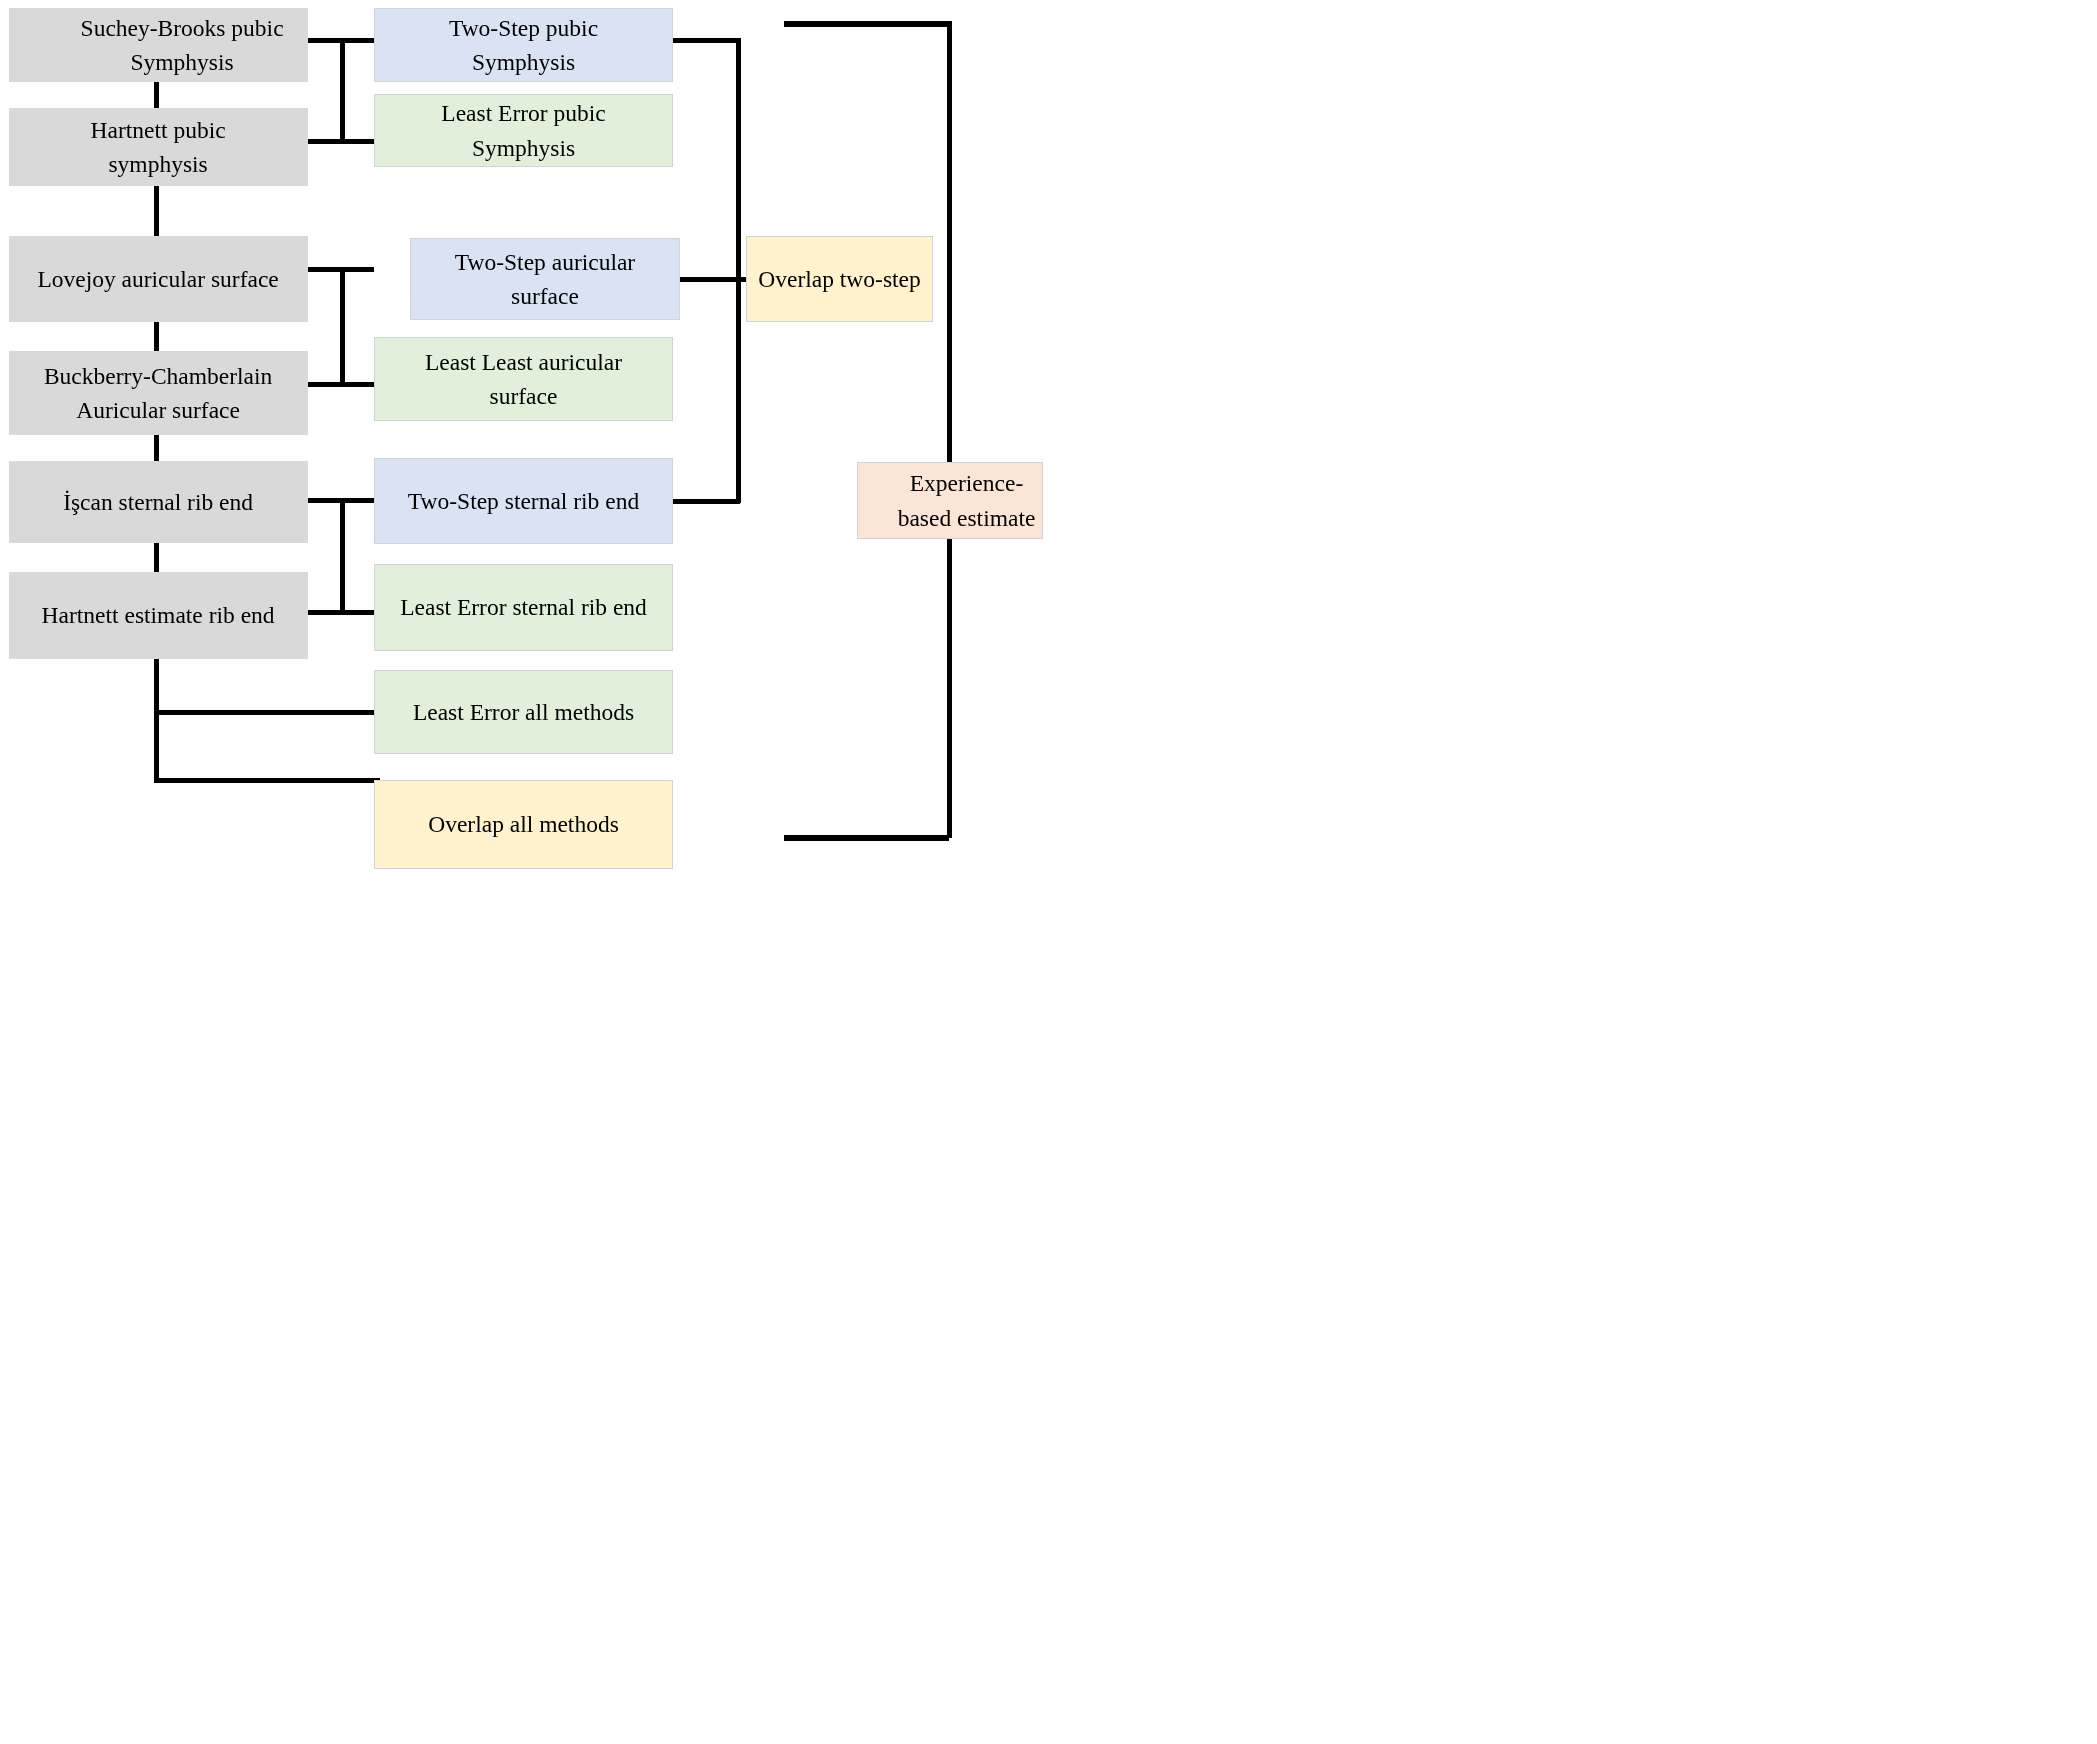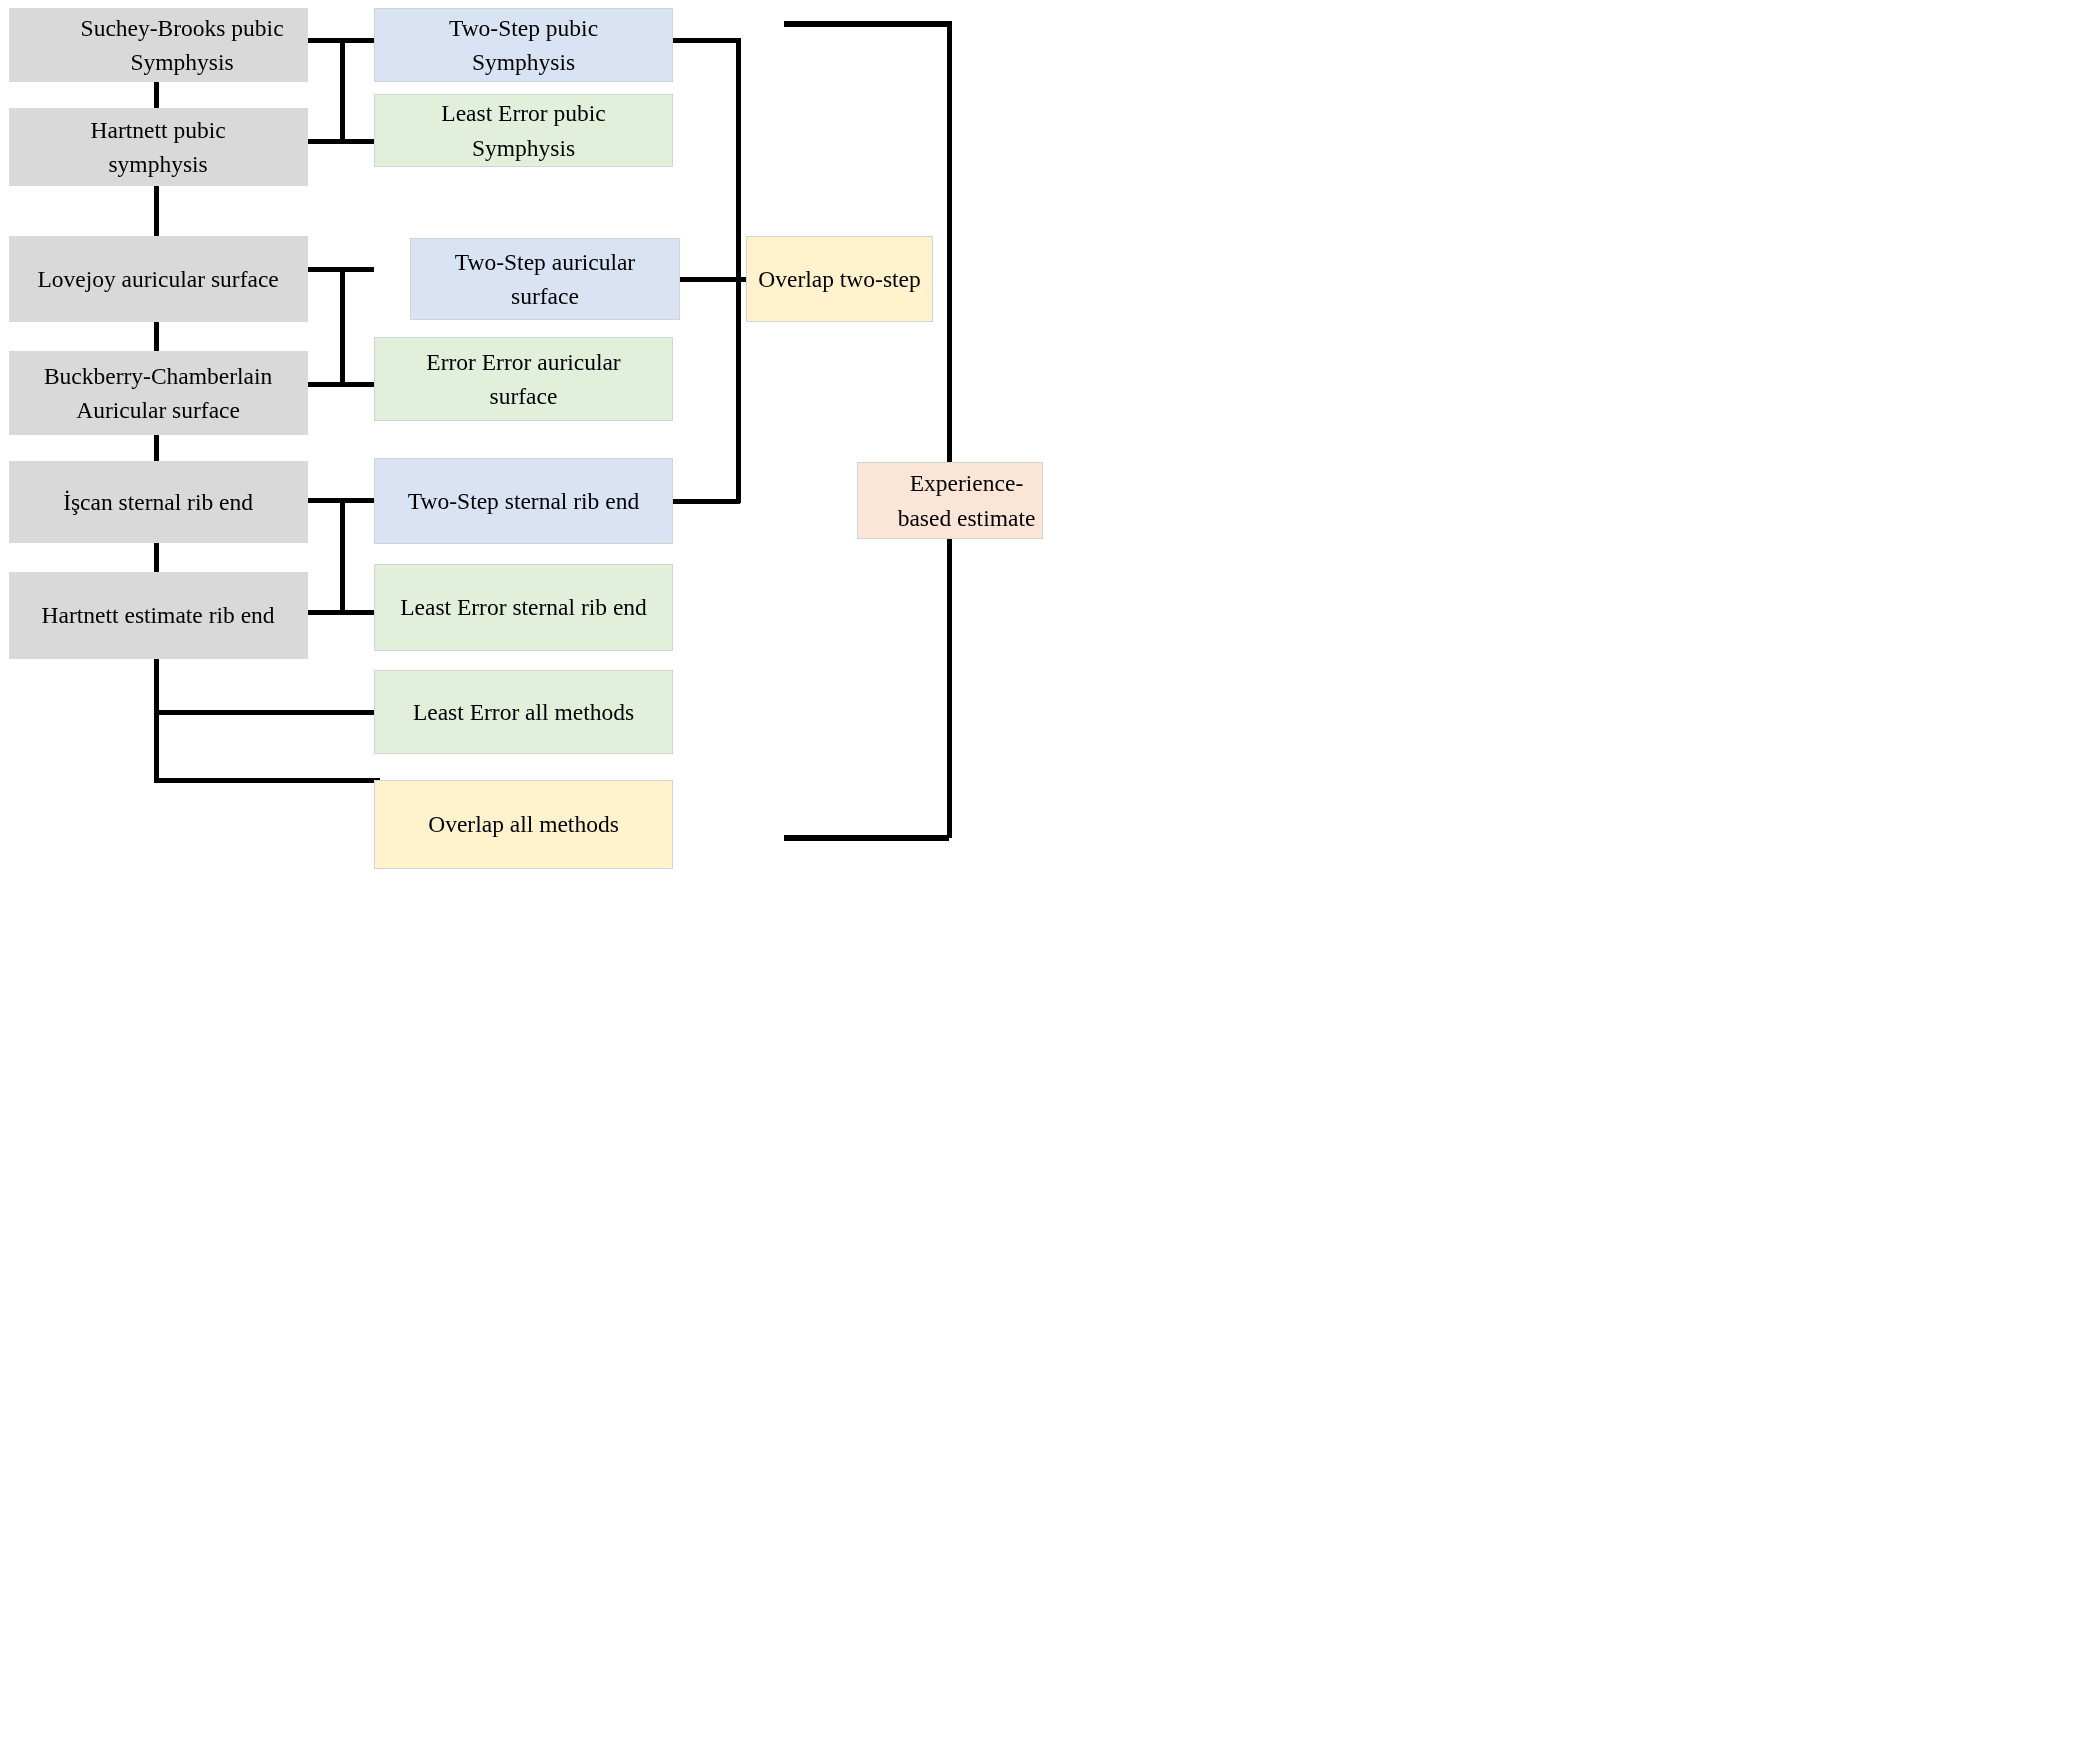--- a/index.html
+++ b/index.html
@@ -86,21 +86,21 @@
   <div class="box blue" style="left:374px;top:7.8px;width:299px;height:74px;">
     <span class="txt w240">Two-Step pubic Symphysis</span>
   </div>
   <div class="box green" style="left:374px;top:94px;width:299px;height:73px;">
     <span class="txt w280">Least Error pubic Symphysis</span>
   </div>
   <div class="box blue" style="left:374px;top:238px;width:270px;height:82px;margin-left:36px;">
     <span class="txt w300">Two-Step auricular surface</span>
   </div>
   <div class="box green" style="left:374px;top:337px;width:299px;height:84px;">
-    <span class="txt w320">Error Error auricular surface</span>
+    <span class="txt w320">Least Least auricular surface</span>
   </div>
   <div class="box green" style="left:374px;top:564px;width:299px;height:87px;">
     <span class="txt w330">Least Error sternal rib end</span>
   </div>
   <div class="box blue" style="left:374px;top:458px;width:299px;height:86px;">
     <span class="txt">Two-Step sternal rib end</span>
   </div>
   <div class="box green" style="left:374px;top:670px;width:299px;height:84px;text-align:center;">
     <span class="txt">Least Error all methods</span>
   </div>

